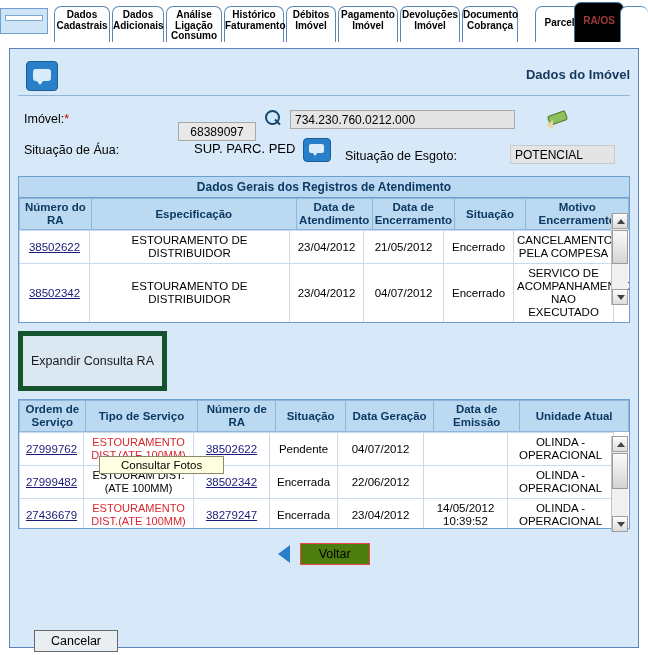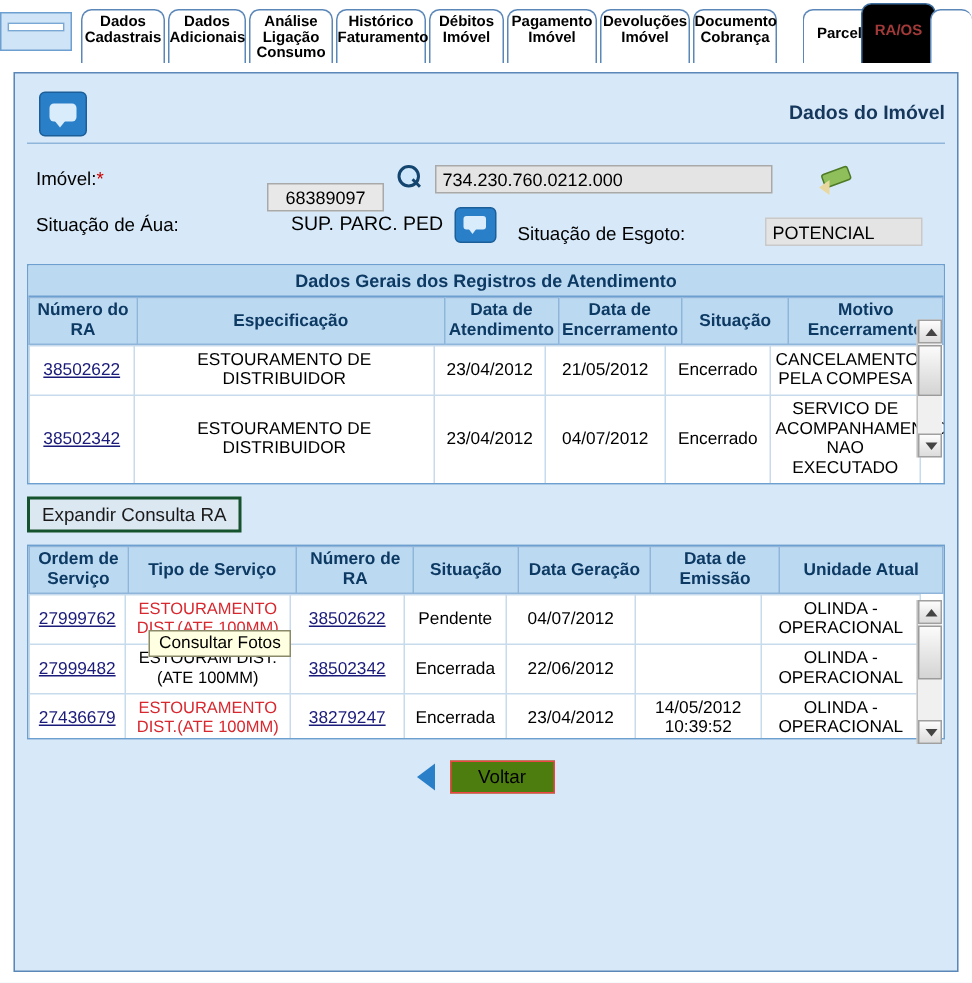--- a/index.html
+++ b/index.html
@@ -314,23 +314,23 @@
     border: 1px solid #4b7bab;
     font-size: 12px;
     padding: 3px 10px;
     cursor: pointer;
     color: #1a1a1a;
     font-family: "Liberation Sans", sans-serif;
   }
   .btn-expand {
     margin-top: 8px;
     background: #dbe7f1;
-    border: 2px solid #14532d;
+    border: 5px solid #14532d;
     font-size: 12.5px;
-    padding: 3px 8px;
+    padding: 18px 8px;
   }
   .voltar-row {
     margin-top: 14px;
     text-align: center;
     position: relative;
     height: 26px;
   }
   .voltar-arrow {
     display: inline-block;
     vertical-align: middle;
@@ -362,21 +362,21 @@
     padding: 3px 16px;
     cursor: pointer;
   }
 
   
   .tooltip {
     position: absolute;
     background: #ffffe1;
     border: 1px solid #8a8a6a;
     font-size: 11.5px;
-    padding: 2px 6px;
+    padding: 2px 21px;
     color: #000;
     white-space: nowrap;
     z-index: 40;
   }
 </style>
 </head>
 <body>
 
 <div id="app">
 
@@ -614,14 +614,17 @@
 
       
       <div class="voltar-row">
         <span class="voltar-arrow"></span>
         <button class="btn-voltar">Voltar</button>
       </div>
 
     </div>
   </div>
 
+  <div class="cancel-row">
+    <button class="btn-cancel">Cancelar</button>
+  </div>
 
 </div>
 
 </body></html>

